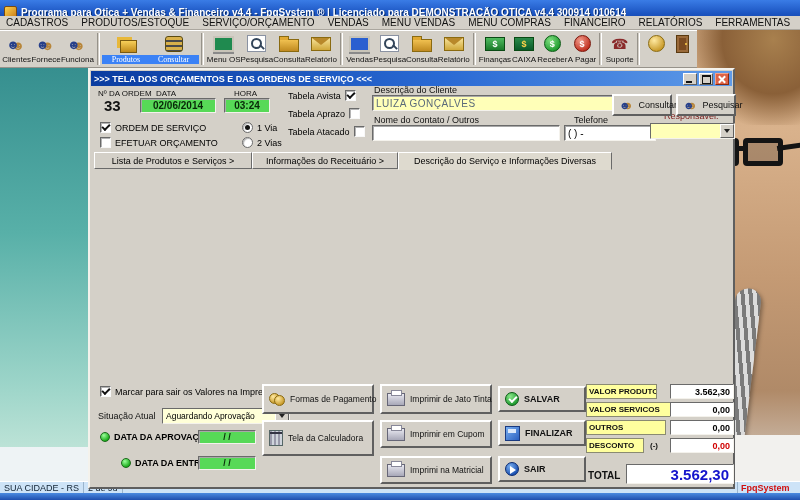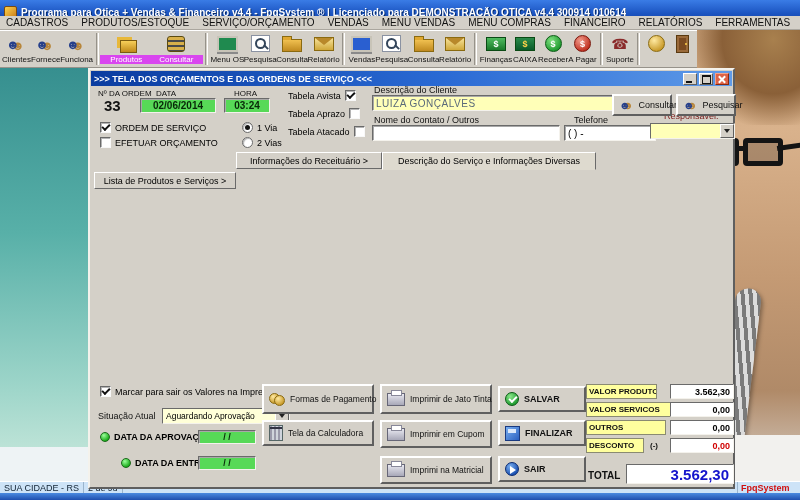--- a/index.html
+++ b/index.html
@@ -19,21 +19,21 @@
     box-sizing:border-box;gap:13px;}
   .menu-item{font-size:10px;color:#111;white-space:nowrap;cursor:default;}
   
   .toolbar{position:absolute;left:0;top:30px;width:697px;height:38px;background:#d4d0c8;z-index:5;
     border-top:1px solid #fff;border-bottom:1px solid #96928a;display:flex;
     align-items:flex-start;padding:1px 2px;box-sizing:border-box;}
   .tbtn{display:flex;flex-direction:column;align-items:center;padding:1px 2px;min-width:26px;
     height:34px;box-sizing:border-box;cursor:default;}
   .tbi{height:21px;display:flex;align-items:center;justify-content:center;}
   .tbl{font-size:8px;line-height:9px;color:#111;white-space:nowrap;margin-top:1px;}
-  .tbl.hot{background:#d946ef;color:#fff;padding:0 10px;}
+  .tbl.hot{background:#3b82f6;color:#fff;padding:0 10px;font-family:Liberation Serif, serif;}
   .tsep{width:1px;height:32px;border-left:1px solid #96928a;border-right:1px solid #fff;margin:1px 3px;flex:0 0 auto;}
   
   .ppl{width:21px;text-align:left;}
   .ppl::before{content:"☻";font-size:13px;color:#27408b;text-shadow:5px 1px 0 #b8863a;}
   .ico-box{width:15px;height:11px;background:linear-gradient(180deg,#f7cf5a,#c08a1a);
     border:1px solid #7a5a10;box-shadow:-4px -4px 0 -1px #e8b83a;margin-left:5px;margin-top:5px;}
   .ico-drum{width:16px;height:14px;border-radius:3px;border:1px solid #5a4a10;
     background:repeating-linear-gradient(180deg,#d8b04a 0 3px,#4a4a4a 3px 5px);}
   .ico-mon{width:17px;height:12px;border:2px solid #c8c4b8;background:#1f8a4f;box-shadow:0 2px 0 #8a8a8a;}
   .ico-mon.blue{background:#2a5fd0;}
@@ -414,21 +414,21 @@
     <span class="b3" style="left:522px;top:24px;width:60px;height:22px;">
       <span class="mini-ppl"></span>
       <span>Consultar</span>
     </span>
     <span class="b3" style="left:586px;top:24px;width:60px;height:22px;">
       <span class="mini-ppl"></span>
       <span>Pesquisar</span>
     </span>
 
     <div class="tabs">
-      <span class="tab" style="width:142px;margin-top:20px;">Lista de Produtos e Serviços  &gt;</span>
+      <span class="tab" style="width:158px;">Lista de Produtos e Serviços  &gt;</span>
       <span class="tab" style="width:146px;">Informações do Receituário  &gt;</span>
       <span class="tab active" style="width:214px;">Descrição do Serviço e Informações Diversas</span>
     </div>
 
 
     <span class="chkrow" style="left:10px;top:316px;">
       <span class="cb on"></span>
       <span>Marcar para sair os Valores na Impressão</span>
     </span>
     <span class="lbl" style="left:8px;top:341px;">Situação Atual</span>
@@ -444,21 +444,21 @@
     <span class="chkrow" style="left:10px;top:388px;font-weight:bold;margin-left:21px;">
       <span class="grd"></span>
       <span>DATA DA ENTREGA</span>
     </span>
     <span class="fld gfld" style="left:108px;top:386px;width:58px;height:14px;font-size:9px;">/  /</span>
 
     <span class="b3" style="left:172px;top:314px;width:112px;height:30px;">
       <span class="ic-coins"></span>
       <span style="font-size:8.5px;">Formas de Pagamento</span>
     </span>
-    <span class="b3" style="left:172px;top:350px;width:112px;height:26px;">
+    <span class="b3" style="left:172px;top:350px;width:112px;height:36px;">
       <span class="ic-calc"></span>
       <span style="font-size:8.5px;">Tela da Calculadora</span>
     </span>
     <span class="b3" style="left:290px;top:350px;width:112px;height:28px;">
       <span class="ic-print"></span>
       <span style="font-size:8.5px;">Imprimir em Cupom</span>
     </span>
     <span class="b3" style="left:290px;top:314px;width:112px;height:30px;">
       <span class="ic-print"></span>
       <span style="font-size:8.5px;">Imprimir de Jato Tinta</span>

